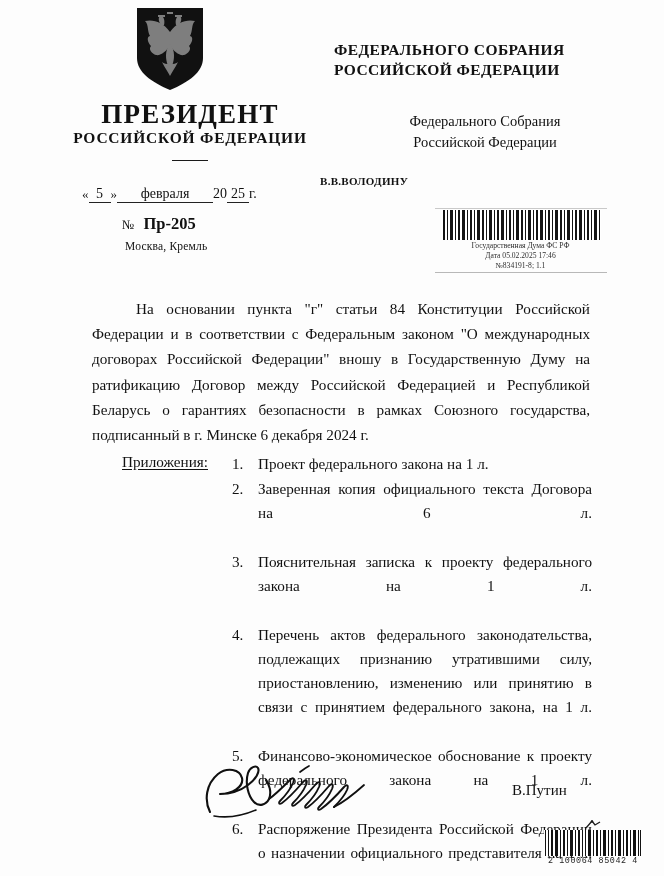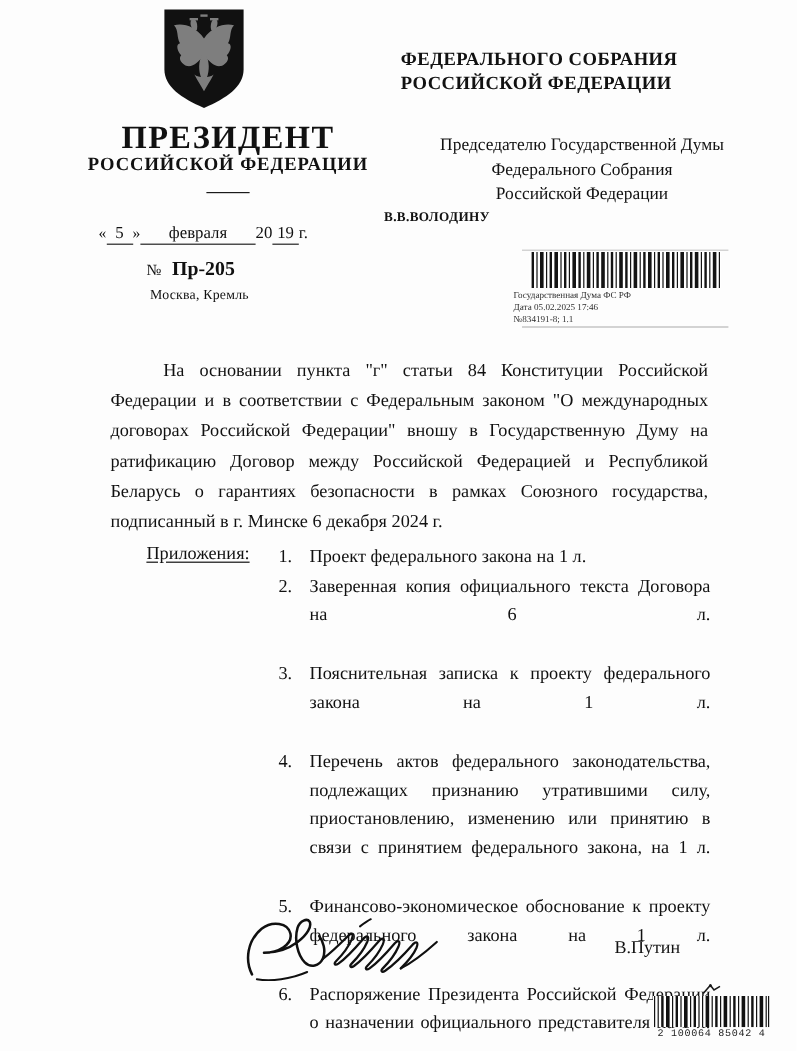--- a/index.html
+++ b/index.html
@@ -145,20 +145,21 @@
     width: 185px;
   }
   .stamp-barcode {
     width: 160px;
     height: 30px;
     margin: 0 auto;
     display: block;
   }
   .stamp-lines {
     margin-top: 1px;
+    text-align: center;
     font-size: 7.6px;
     line-height: 1.32;
     color: #2e2e2e;
     font-family: "Liberation Serif", serif;
   }
   .stamp-rule {
     width: 172px;
     margin: 1px auto 0;
     border-top: 1px solid #b8b8b8;
   }
@@ -308,29 +309,28 @@
     <div class="president-title">ПРЕЗИДЕНТ</div>
     <div class="president-sub">РОССИЙСКОЙ ФЕДЕРАЦИИ</div>
     <div class="rule-short"></div>
 
     <div class="duma-block">
       <div>ФЕДЕРАЛЬНОГО СОБРАНИЯ</div>
       <div>РОССИЙСКОЙ ФЕДЕРАЦИИ</div>
     </div>
 
     <div class="addressee-block">
-      <div>Председателю Государственной Думы</div>
       <div>Федерального Собрания</div>
       <div>Российской Федерации</div>
     </div>
 
     <div class="addressee-name">В.В.ВОЛОДИНУ</div>
 
     <div class="date-line">
-      <span class="q">«</span><span class="u u-day">5</span><span class="q">»</span><span class="u u-month">февраля</span><span>20</span><span class="u u-year">19</span><span>г.</span>
+      <span class="q">«</span><span class="u u-day">5</span><span class="q">»</span><span class="u u-month">февраля</span><span>20</span><span class="u u-year">25</span><span>г.</span>
     </div>
 
     <div class="doc-number">
       <span class="no">№</span><span class="num">Пр-205</span>
     </div>
 
     <div class="place">Москва, Кремль</div>
 
     <div class="stamp">
       <div class="stamp-rule-top"></div>

